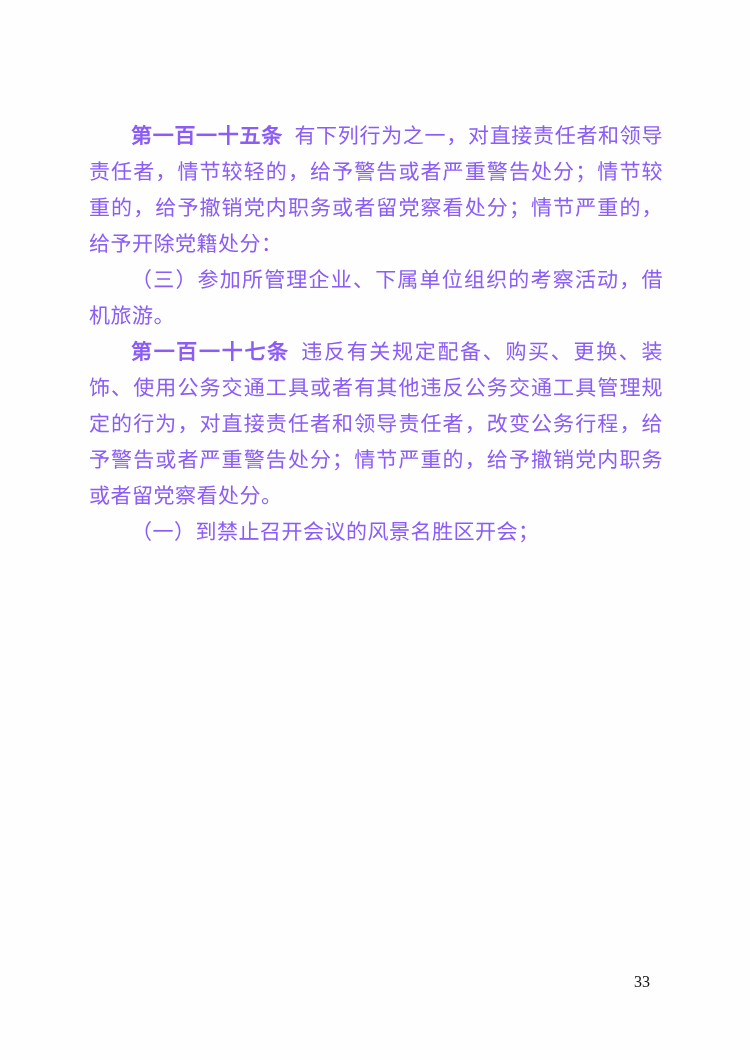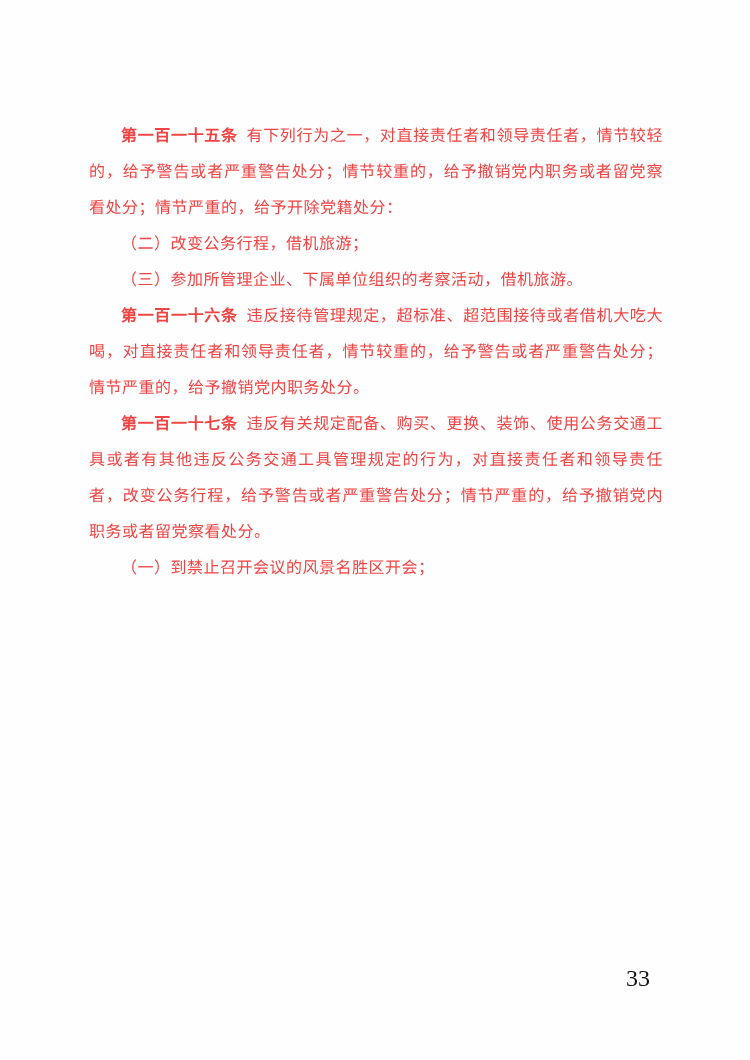--- a/index.html
+++ b/index.html
@@ -13,62 +13,60 @@
     height: 1060px;
     background: #fefefe;
     overflow: hidden;
     font-family: "Liberation Serif", "DejaVu Serif", serif;
   }
   .doc-body {
     position: absolute;
     left: 89px;
     top: 118px;
     width: 574px;
-    color: #ef4444;
-    font-size: 16px;
+    color: #8b5cf6;
+    font-size: 21px;
     line-height: 36px;
     letter-spacing: 0.5px;
     text-align: justify;
   }
   .doc-body p {
     margin: 0;
     padding: 0;
     text-indent: 2em;
   }
   .article-no {
     font-weight: bold;
   }
   .article-no:not(:empty) {
     margin-right: 0.55em;
   }
   .page-number {
     position: absolute;
     right: 100px;
     bottom: 70px;
-    font-size: 24px;
+    font-size: 16px;
     color: #141414;
     line-height: 1;
   }
 </style>
 </head>
 <body>
 
 <div class="page">
 
   <div class="doc-body">
 
     <p><span class="article-no">第一百一十五条</span><span>有下列行为之一，对直接责任者和领导责任者，情节较轻的，给予警告或者严重警告处分；情节较重的，给予撤销党内职务或者留党察看处分；情节严重的，给予开除党籍处分：</span></p>
 
 
-    <p><span class="article-no"></span><span>（二）改变公务行程，借机旅游；</span></p>
 
     <p><span class="article-no"></span><span>（三）参加所管理企业、下属单位组织的考察活动，借机旅游。</span></p>
 
 
-    <p><span class="article-no">第一百一十六条</span><span>违反接待管理规定，超标准、超范围接待或者借机大吃大喝，对直接责任者和领导责任者，情节较重的，给予警告或者严重警告处分；情节严重的，给予撤销党内职务处分。</span></p>
 
     <p><span class="article-no">第一百一十七条</span><span>违反有关规定配备、购买、更换、装饰、使用公务交通工具或者有其他违反公务交通工具管理规定的行为，对直接责任者和领导责任者，改变公务行程，给予警告或者严重警告处分；情节严重的，给予撤销党内职务或者留党察看处分。</span></p>
 
 
     <p><span class="article-no"></span><span>（一）到禁止召开会议的风景名胜区开会；</span></p>
 
   </div>
 
   <div class="page-number">33</div>
 

